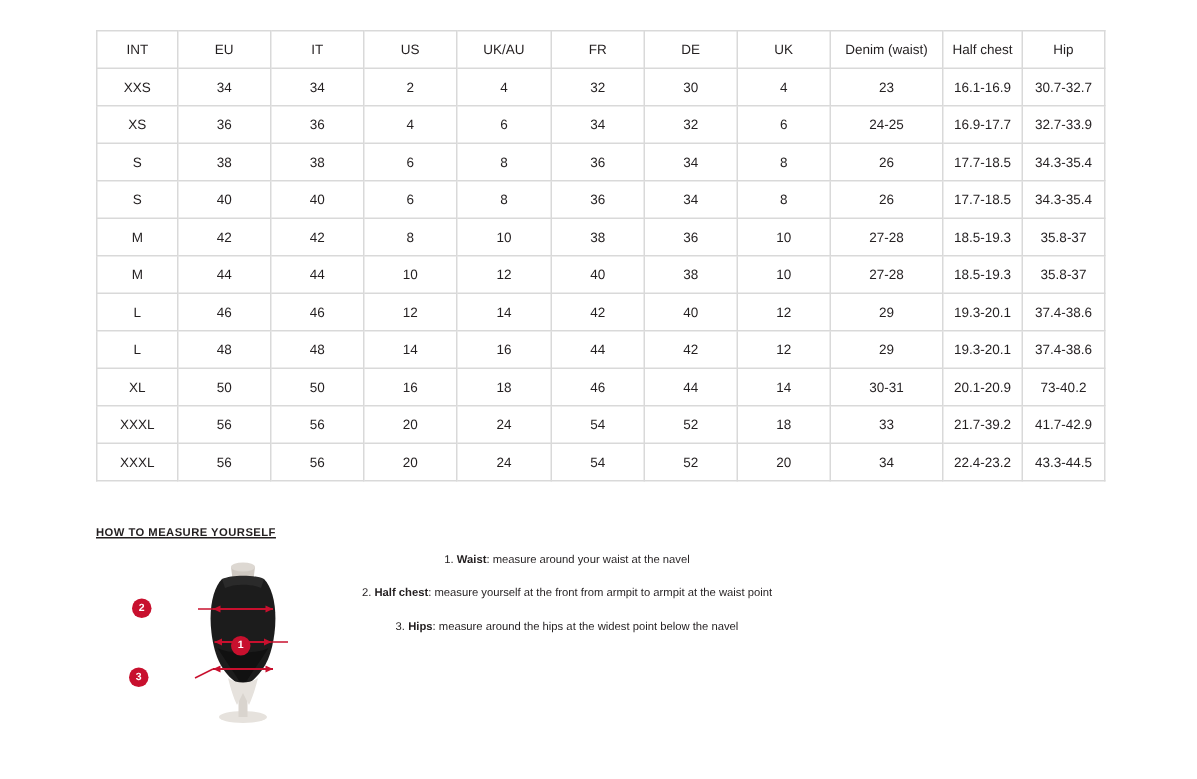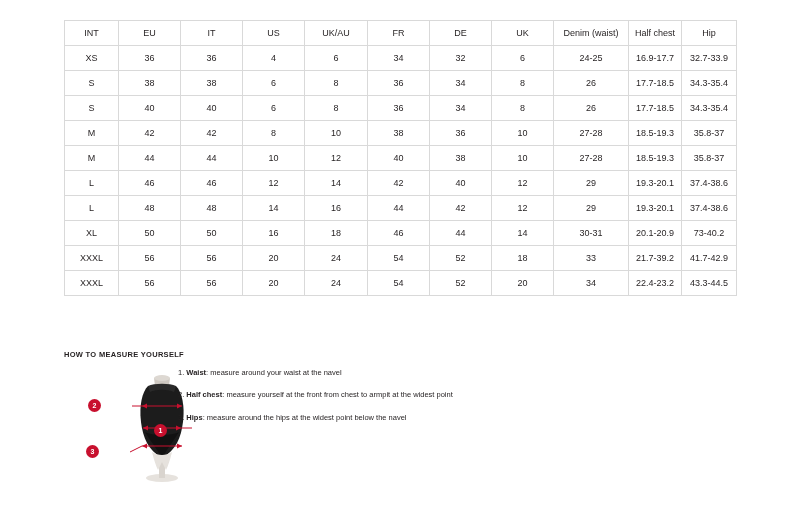--- a/index.html
+++ b/index.html
@@ -56,40 +56,42 @@
   col.c10 { width: 55px; }
 
   .howto-title {
     position: absolute;
     left: 64px;
     top: 350px;
     font-size: 7.5px;
     font-weight: bold;
     letter-spacing: 0.3px;
     color: #231f20;
+    text-decoration: underline;
   }
   .figure {
     position: absolute;
     left: 112px;
     top: 366px;
     width: 100px;
     height: 120px;
   }
   .measure-list {
     position: absolute;
     left: 178px;
     top: 368px;
     width: 400px;
     font-size: 7.5px;
     line-height: 1.25;
     color: #231f20;
   }
   .measure-list .item {
     margin-bottom: 13px;
     white-space: nowrap;
+    text-align: center;
   }
   .measure-list .item b {
     font-weight: bold;
   }
   .marker {
     position: absolute;
     width: 13px;
     height: 13px;
     border-radius: 50%;
     background: #c8102e;
@@ -134,20 +136,33 @@
         <th>FR</th>
         <th>DE</th>
         <th>UK</th>
         <th>Denim (waist)</th>
         <th>Half chest</th>
         <th>Hip</th>
       </tr>
     </thead>
     <tbody>
       <tr>
+        <td>XXS</td>
+        <td>34</td>
+        <td>34</td>
+        <td>2</td>
+        <td>4</td>
+        <td>32</td>
+        <td>30</td>
+        <td>4</td>
+        <td>23</td>
+        <td>16.1-16.9</td>
+        <td>30.7-32.7</td>
+      </tr>
+      <tr>
         <td>XS</td>
         <td>36</td>
         <td>36</td>
         <td>4</td>
         <td>6</td>
         <td>34</td>
         <td>32</td>
         <td>6</td>
         <td>24-25</td>
         <td>16.9-17.7</td>
@@ -320,21 +335,21 @@
   <div class="marker m2">2</div>
   <div class="marker m3">3</div>
 
   <div class="measure-list">
     <div class="item">
       <span>1.</span>
       <b>Waist</b><span>: measure around your waist at the navel</span>
     </div>
     <div class="item">
       <span>2.</span>
-      <b>Half chest</b><span>: measure yourself at the front from chest to armpit at the widest point</span>
+      <b>Half chest</b><span>: measure yourself at the front from armpit to armpit at the waist point</span>
     </div>
     <div class="item">
       <span>3.</span>
       <b>Hips</b><span>: measure around the hips at the widest point below the navel</span>
     </div>
   </div>
 
 </div>
 
 </body></html>

